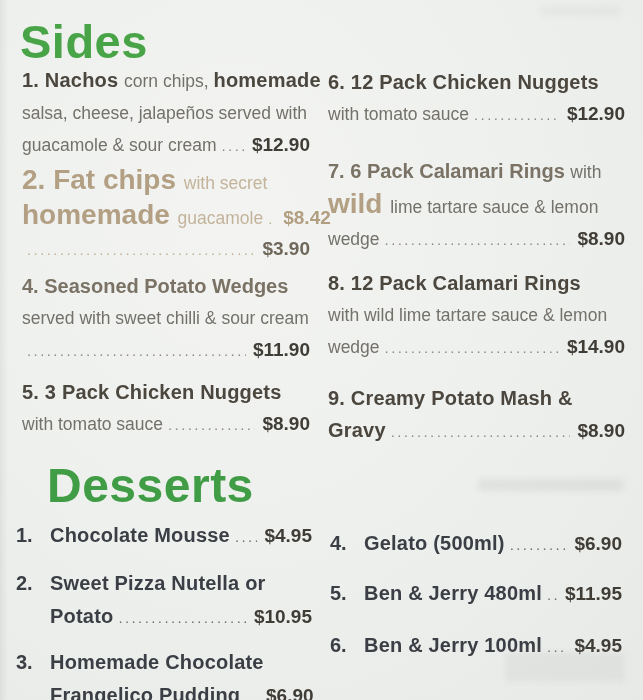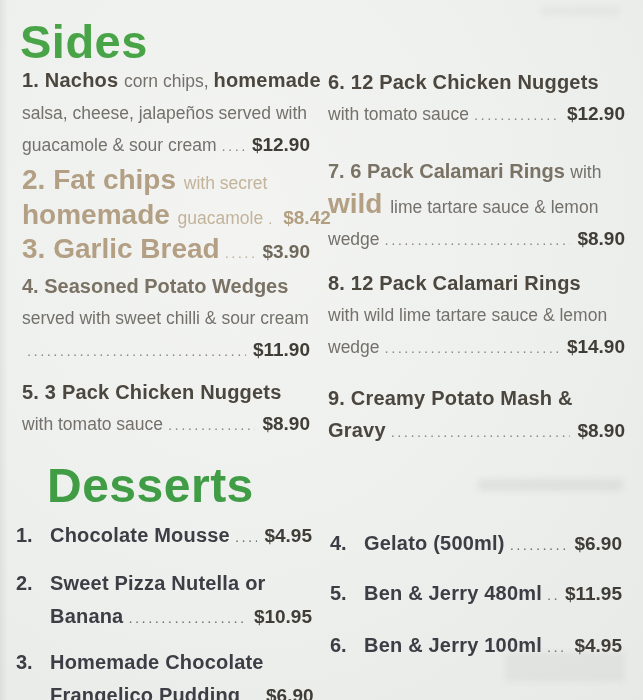--- a/index.html
+++ b/index.html
@@ -136,21 +136,20 @@
             <span class="tn" data-name="text-span">homemade </span>
             <span class="tl" data-name="text-span">guacamole</span>
             <span class="dots dots-tan" data-name="leader-dots">................................................................</span>
             <span class="p p-tan" data-name="price">$8.42</span>
           </div>
         </div>
       </div>
       <div class="menu-item" data-name="side-item-3">
         <div class="item-body" data-name="item-text">
           <div class="line" data-name="menu-line">
-            <span class="tn" data-name="text-span">3. Garlic Bread</span>
             <span class="dots dots-tan" data-name="leader-dots">................................................................</span>
             <span class="p p-mid" data-name="price">$3.90</span>
           </div>
         </div>
       </div>
       <div class="menu-item" data-name="side-item-4">
         <div class="item-body" data-name="item-text">
           <div class="line" data-name="menu-line">
             <span class="tp" data-name="text-span">4. Seasoned Potato Wedges</span>
           </div>
@@ -249,21 +248,21 @@
           </div>
         </div>
       </div>
       <div class="menu-item numbered" data-name="dessert-item-2">
         <span class="num" data-name="item-number">2.</span>
         <div class="item-body" data-name="item-text">
           <div class="line" data-name="menu-line">
             <span class="dd" data-name="text-span">Sweet Pizza Nutella or</span>
           </div>
           <div class="line" data-name="menu-line">
-            <span class="dd" data-name="text-span">Banana</span>
+            <span class="dd" data-name="text-span">Potato</span>
             <span class="dots dots-dk" data-name="leader-dots">................................................................</span>
             <span class="p" data-name="price">$10.95</span>
           </div>
         </div>
       </div>
       <div class="menu-item numbered" data-name="dessert-item-3">
         <span class="num" data-name="item-number">3.</span>
         <div class="item-body" data-name="item-text">
           <div class="line" data-name="menu-line">
             <span class="dd" data-name="text-span">Homemade Chocolate</span>

